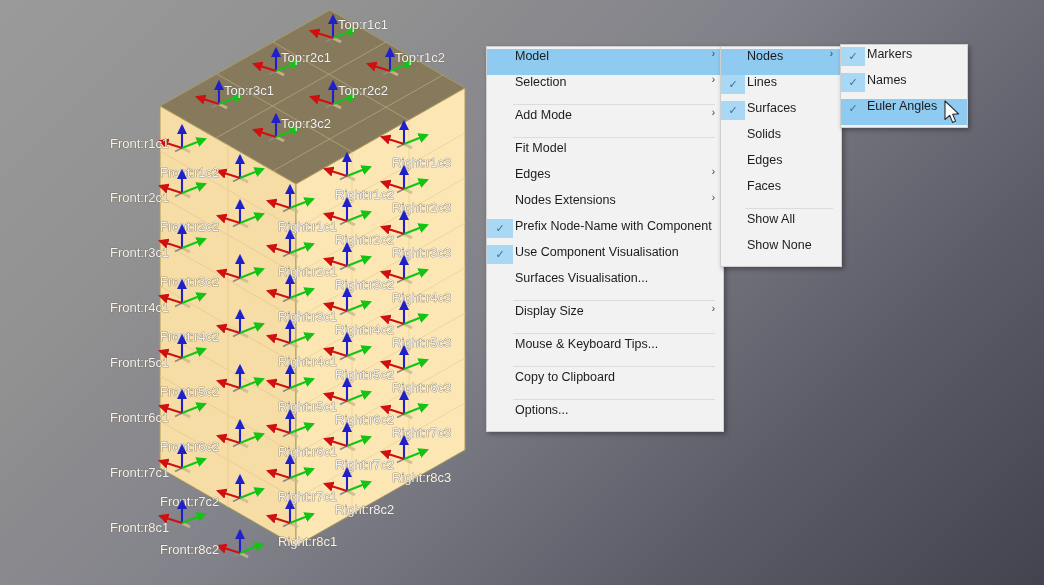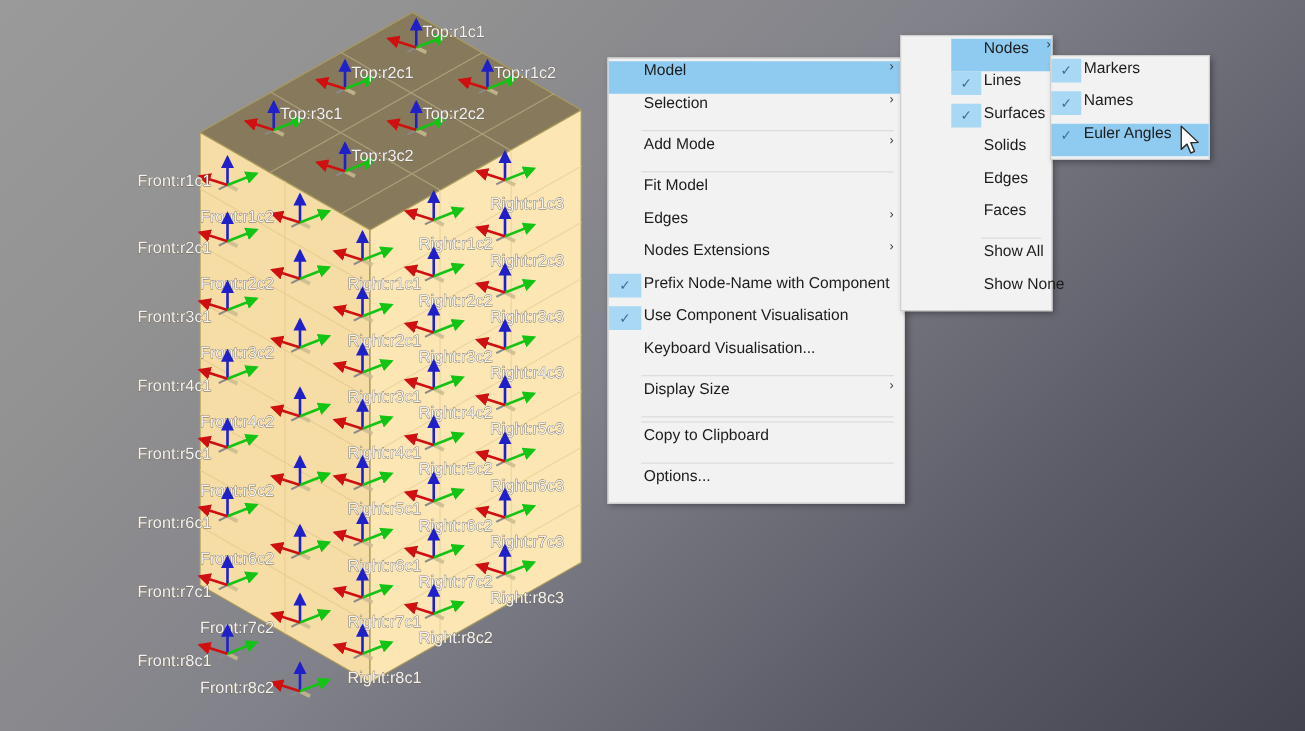--- a/index.html
+++ b/index.html
@@ -74,21 +74,21 @@
     padding-left: 14px;
     line-height: 1;
   }
   .sep {
     height: 1px;
     background: #dcdcdc;
     margin: 3px 8px 3px 26px;
   }
 
   #menu-main  { left: 486px; top: 46px;  width: 238px; }
-  #menu-sub1  { left: 720px; top: 28px;  width: 122px; padding-left: 40px; }
+  #menu-sub1  { left: 720px; top: 46px;  width: 122px; }
   #menu-sub2  { left: 840px; top: 44px;  width: 128px; }
 
   #menu-sub1 .chk, #menu-sub2 .chk { width: 24px; min-width: 24px; }
   #menu-sub1 .sep, #menu-sub2 .sep { margin-left: 24px; }
 
   
   #cursor { position: absolute; left: 944px; top: 100px; width: 18px; height: 26px; }
 </style>
 </head>
 <body>
@@ -306,29 +306,33 @@
       <div class="menu-row">
         <span class="chk on">✓</span>
         <span class="lbl">Prefix Node-Name with Component</span>
       </div>
       <div class="menu-row">
         <span class="chk on">✓</span>
         <span class="lbl">Use Component Visualisation</span>
       </div>
       <div class="menu-row">
         <span class="chk"></span>
-        <span class="lbl">Keyboard Visualisation...</span>
+        <span class="lbl">Surfaces Visualisation...</span>
       </div>
       <div class="sep"></div>
       <div class="menu-row">
         <span class="chk"></span>
         <span class="lbl">Display Size</span>
         <span class="arrow">›</span>
       </div>
       <div class="sep"></div>
+      <div class="menu-row">
+        <span class="chk"></span>
+        <span class="lbl">Mouse &amp; Keyboard Tips...</span>
+      </div>
       <div class="sep"></div>
       <div class="menu-row">
         <span class="chk"></span>
         <span class="lbl">Copy to Clipboard</span>
       </div>
       <div class="sep"></div>
       <div class="menu-row">
         <span class="chk"></span>
         <span class="lbl">Options...</span>
       </div>

